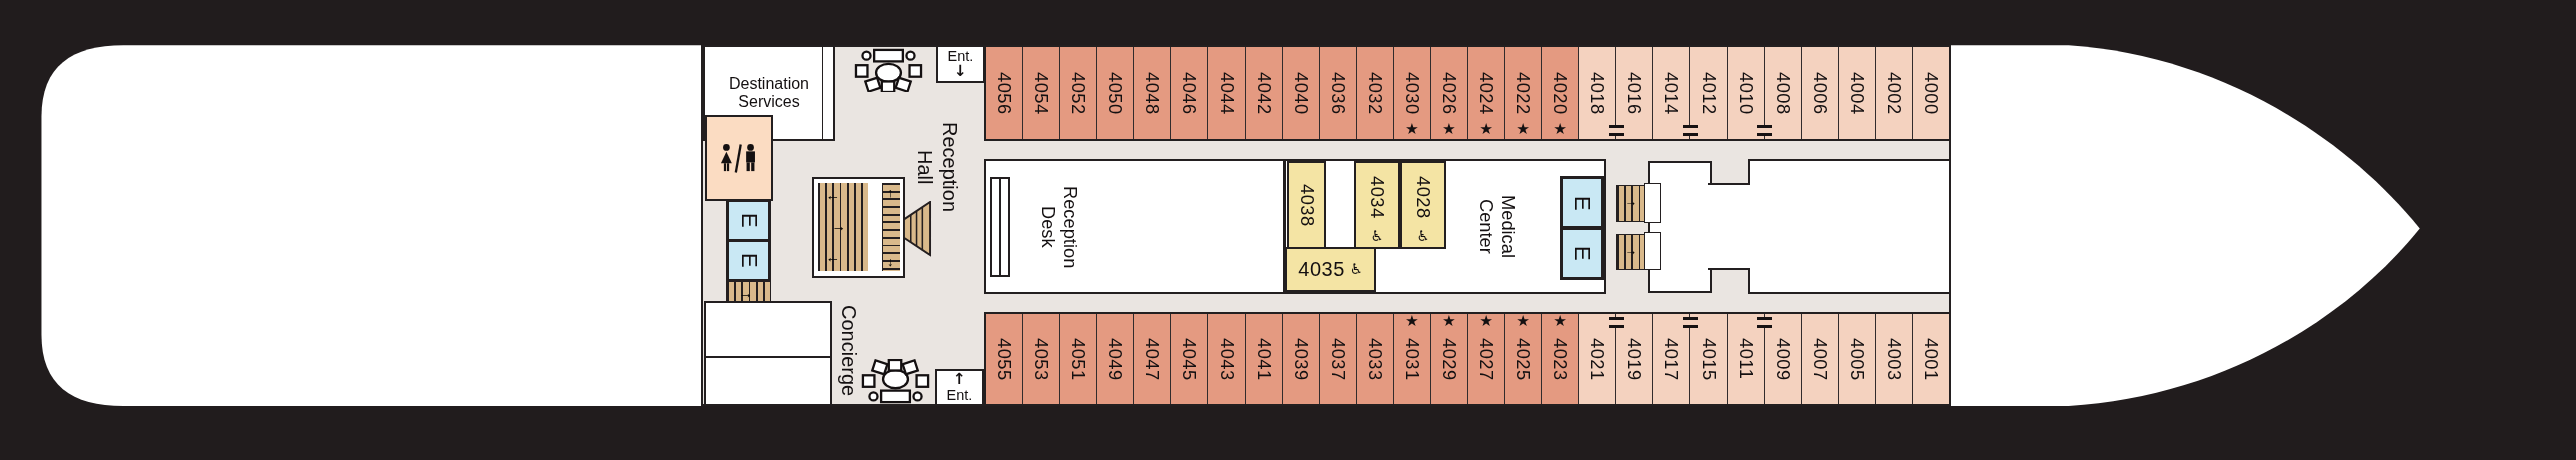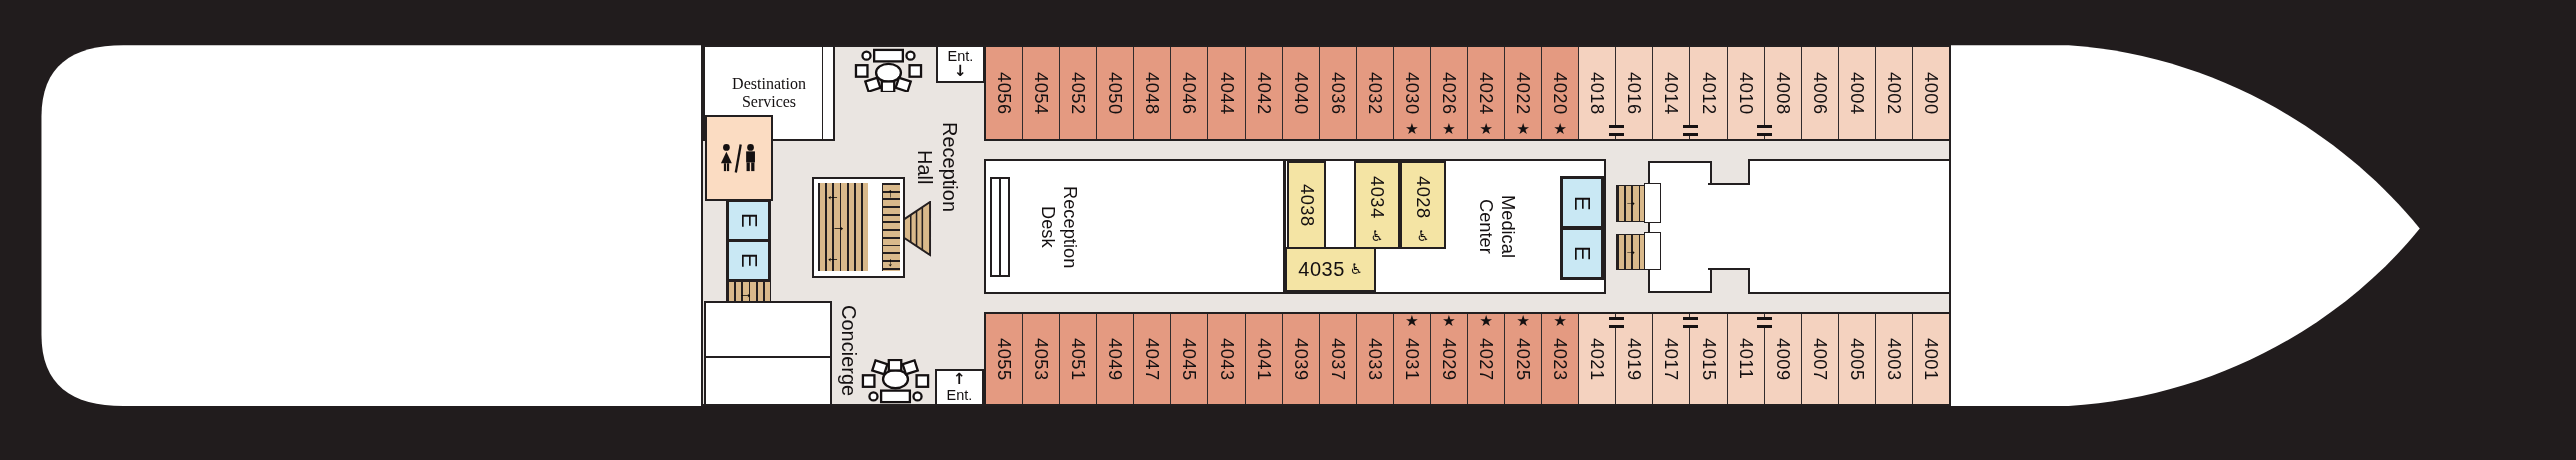--- a/index.html
+++ b/index.html
@@ -79,21 +79,21 @@
 
   <svg class="abs hull-svg" width="2576" height="461" viewBox="0 0 2671 478">
     <path d="M 128,47 L 2145,47 C 2295,57 2427,136 2509,237
              C 2427,338 2295,412 2145,421 L 128,421
              C 74,421 43,399 43,347 L 43,121 C 43,69 74,47 128,47 Z" fill="#ffffff"></path>
   </svg>
 
   <div class="abs deck"></div>
 
   <div class="abs room lbl lbl-17" style="left:703px;top:45px;width:132px;height:96px;border-width:2.9px;">
-    <span style="white-space:pre;font-family:Liberation Serif, serif;">Destination
+    <span style="white-space:pre;">Destination
 Services</span>
     <div class="abs" style="right:9.6px;top:0;bottom:0;width:1.9px;background:#231f20;"></div>
   </div>
 
   <div class="abs" style="left:705px;top:115px;width:68px;height:86px;background:#fbdcc2;border:2.9px solid #231f20;display:flex;align-items:center;justify-content:center;">
     <svg width="42" height="33" viewBox="0 0 40 30">
       <g fill="#141011">
         <circle cx="8" cy="4.5" r="3.2"></circle>
         <path d="M8,8.5 L2.8,19.5 L13.2,19.5 Z"></path>
         <rect x="5.6" y="19.5" width="2.1" height="7.5"></rect>

